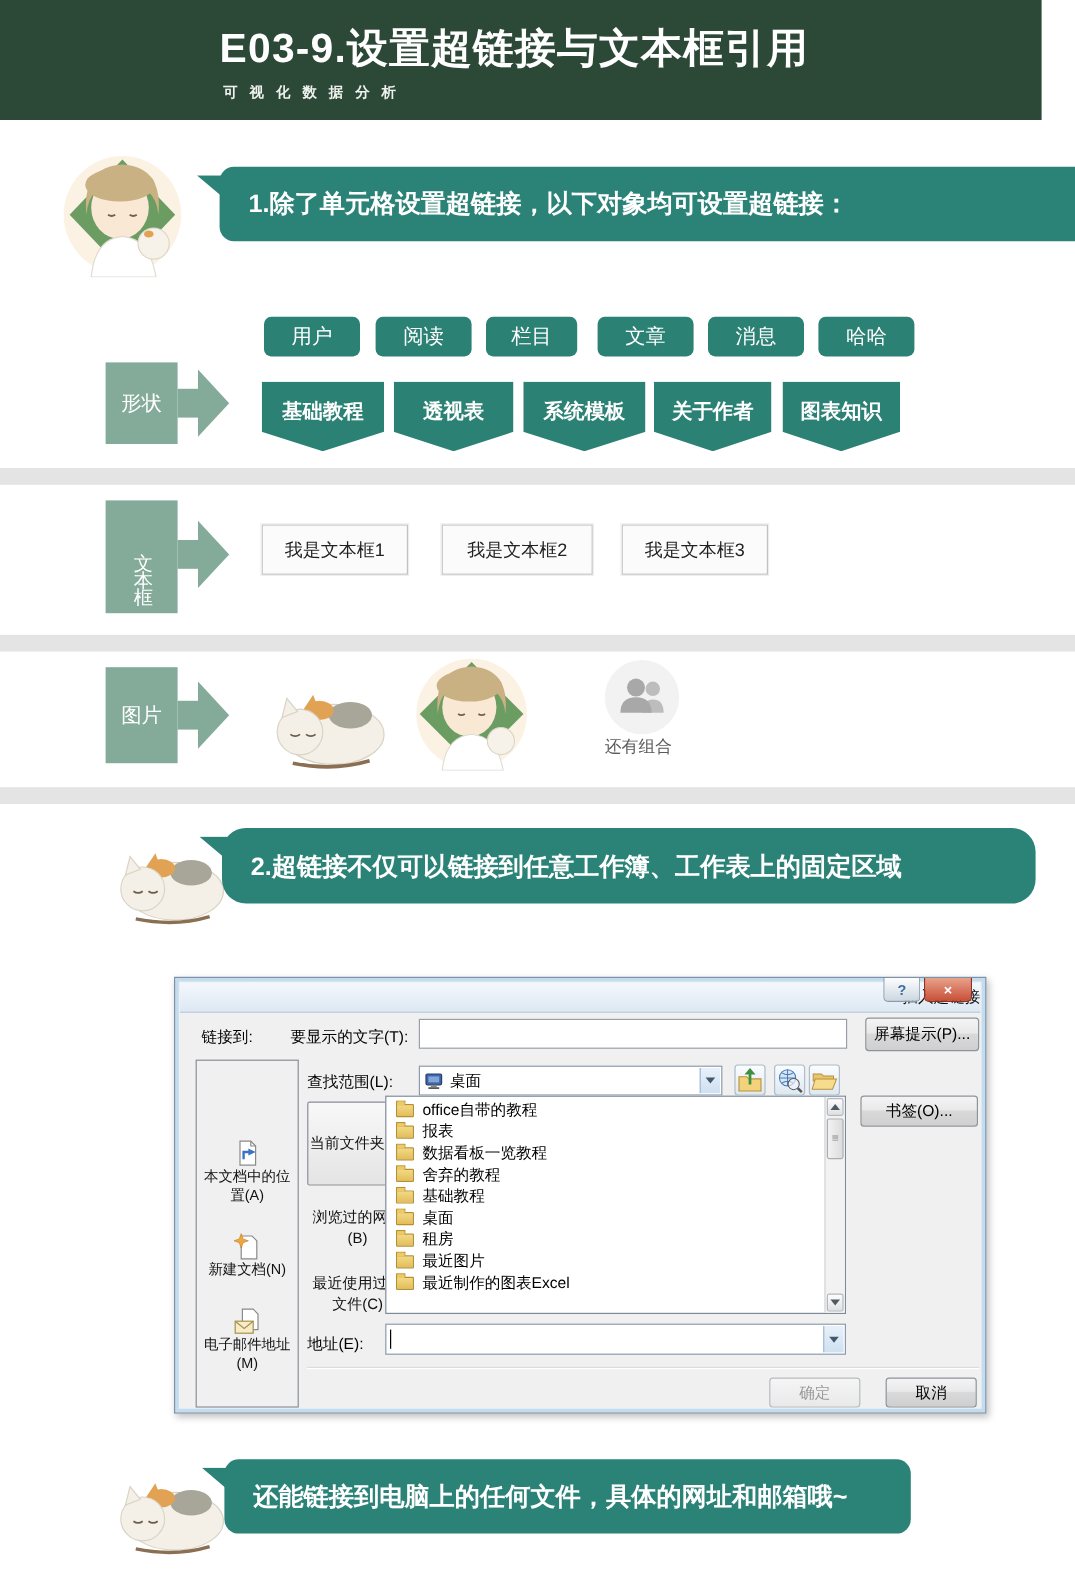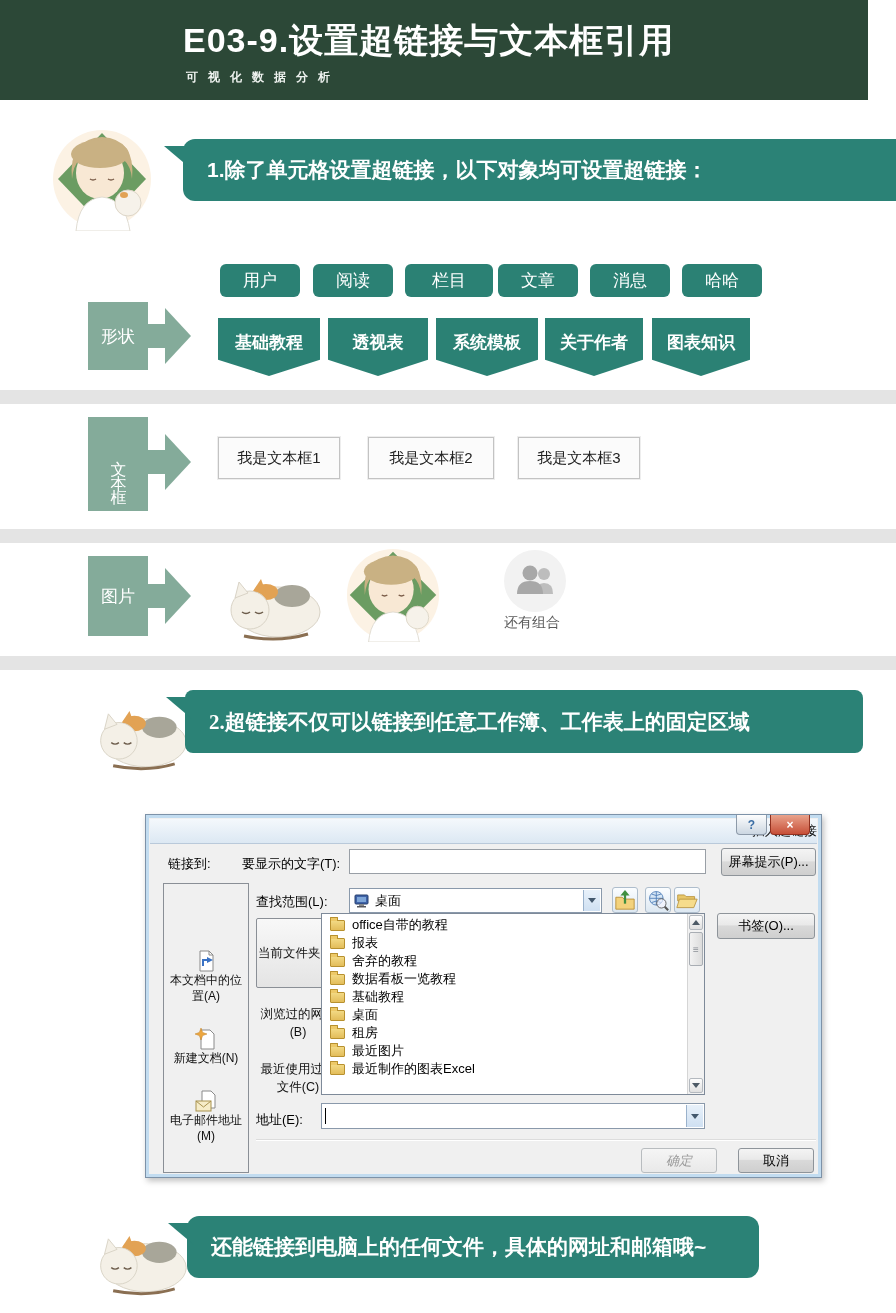--- a/index.html
+++ b/index.html
@@ -11,21 +11,21 @@
   .header{position:absolute;left:0;top:0;width:868px;height:100px;background:#2c4837;}
   .header-title{position:absolute;left:183px;top:18px;color:#fff;font-size:34px;font-weight:700;letter-spacing:1px;}
   .header-sub{position:absolute;left:186px;top:69px;color:#eef2ef;font-size:12px;font-weight:700;letter-spacing:10px;}
 
   
   .bubble{position:absolute;background:#2b8276;color:#fff;display:flex;align-items:center;
           font-size:21px;font-weight:700;padding-left:24px;}
   .bubble .tail{position:absolute;left:-19px;top:7px;width:26px;height:22px;background:#2b8276;
           clip-path:polygon(0 0,100% 0,100% 100%);}
   .b1{left:183px;top:139px;width:713px;height:62px;border-radius:12px 0 0 12px;}
-  .b2{left:185px;top:690px;width:678px;height:63px;border-radius:8px;font-family:Liberation Serif, serif;}
+  .b2{left:185px;top:690px;width:678px;height:63px;border-radius:20px;}
   .b3{left:187px;top:1216px;width:572px;height:62px;border-radius:12px;}
 
   
   .sec-label{position:absolute;background:#84ab9a;color:#fff;display:flex;align-items:center;justify-content:center;font-size:17px;}
   .arrow-stem{position:absolute;background:#84ab9a;}
   .arrow-head{position:absolute;width:0;height:0;border-top:28px solid transparent;border-bottom:28px solid transparent;border-left:26px solid #84ab9a;}
 
   .divider{position:absolute;left:0;width:896px;height:14px;background:#e4e4e4;}
 
   
@@ -50,21 +50,21 @@
           display:flex;align-items:center;padding-left:10px;font-size:13px;color:#111;justify-content:flex-end;}
   .winbtn{position:absolute;top:0;height:20px;border:1px solid #8d9aa9;border-top:none;border-radius:0 0 4px 4px;
           display:flex;align-items:center;justify-content:center;font-size:12px;font-weight:700;}
   .help-btn{right:54px;width:31px;background:linear-gradient(#fdfdfd,#ccd7e2);color:#3b6ea5;}
   .close-btn{right:11px;width:40px;background:linear-gradient(#e9a globalization);background:linear-gradient(#e9a28b,#c74f38);color:#fff;border-color:#92301f;}
   .dlg-label{position:absolute;font-size:13px;color:#000;}
   .txtfield{position:absolute;background:#fff;border:1px solid #999fa6;font-size:13px;padding:2px 4px;}
   .win-btn{position:absolute;background:linear-gradient(#f4f4f4,#e9e9e9 45%,#d9d9d9 50%,#cfcfcf);
           border:1px solid #8e949a;border-radius:3px;font-size:13px;color:#000;
           display:flex;align-items:center;justify-content:center;}
-  .win-btn.disabled{color:#9a9a9a;background:linear-gradient(#f5f5f5,#e9e9e9);border-color:#b8bcbf;font-style:italic;}
+  .win-btn.disabled{color:#9a9a9a;background:linear-gradient(#f5f5f5,#e9e9e9);border-color:#b8bcbf;}
   .nav-box{position:absolute;left:17px;top:68px;width:86px;height:290px;border:1px solid #8a8f96;background:#f0f0f0;}
   .nav-item{position:absolute;left:2px;right:2px;display:flex;flex-direction:column;align-items:center;
           font-size:12px;color:#111;text-align:center;line-height:1.3;padding-top:3px;}
   .nav-item.selected{border:1px solid #6f7479;background:linear-gradient(#fdfdfd,#e6e6e6);border-radius:2px;}
   .tab-btn{position:absolute;left:110px;width:84px;display:flex;align-items:center;justify-content:center;
           text-align:center;font-size:12.5px;color:#111;line-height:1.45;}
   .tab-btn.pressed{border:1px solid #8a8f96;background:linear-gradient(#f8f8f8,#e4e4e4);border-radius:2px;}
   .combo{position:absolute;background:#fff;border:1px solid #8a99ab;display:flex;align-items:center;font-size:13px;}
   .combo-arrow{position:absolute;right:1px;top:1px;bottom:1px;width:17px;
           background:linear-gradient(#e8f1fa,#cfe0f2);border-left:1px solid #9ab2cc;
@@ -110,21 +110,21 @@
     <div class="tail"></div>
     <span>1.除了单元格设置超链接，以下对象均可设置超链接：</span>
   </div>
 
   <div class="sec-label" style="left:88px;top:302px;width:60px;height:68px">形状</div>
   <div class="arrow-stem" style="left:148px;top:324px;width:17px;height:24px"></div>
   <div class="arrow-head" style="left:165px;top:308px"></div>
 
   <div class="chip" style="left:220px;width:80px">用户</div>
   <div class="chip" style="left:313px;width:80px">阅读</div>
-  <div class="chip" style="left:405px;width:88px">栏目</div>
+  <div class="chip" style="left:405px;width:76px">栏目</div>
   <div class="chip" style="left:498px;width:80px">文章</div>
   <div class="chip" style="left:590px;width:80px">消息</div>
   <div class="chip" style="left:682px;width:80px">哈哈</div>
 
   <div class="banner-shape" style="left:218px;width:102px">基础教程</div>
   <div class="banner-shape" style="left:328px;width:100px">透视表</div>
   <div class="banner-shape" style="left:436px;width:102px">系统模板</div>
   <div class="banner-shape" style="left:545px;width:98px">关于作者</div>
   <div class="banner-shape" style="left:652px;width:98px">图表知识</div>
 
@@ -272,25 +272,25 @@
         <div class="file-row">
             <span class="folder-ic"></span>
             <span>office自带的教程</span>
           </div>
         <div class="file-row">
             <span class="folder-ic"></span>
             <span>报表</span>
           </div>
         <div class="file-row">
             <span class="folder-ic"></span>
+            <span>数据看板一览教程</span>
+          </div>
+        <div class="file-row">
+            <span class="folder-ic"></span>
             <span>舍弃的教程</span>
-          </div>
-        <div class="file-row">
-            <span class="folder-ic"></span>
-            <span>数据看板一览教程</span>
           </div>
         <div class="file-row">
             <span class="folder-ic"></span>
             <span>基础教程</span>
           </div>
         <div class="file-row">
             <span class="folder-ic"></span>
             <span>桌面</span>
           </div>
         <div class="file-row">

